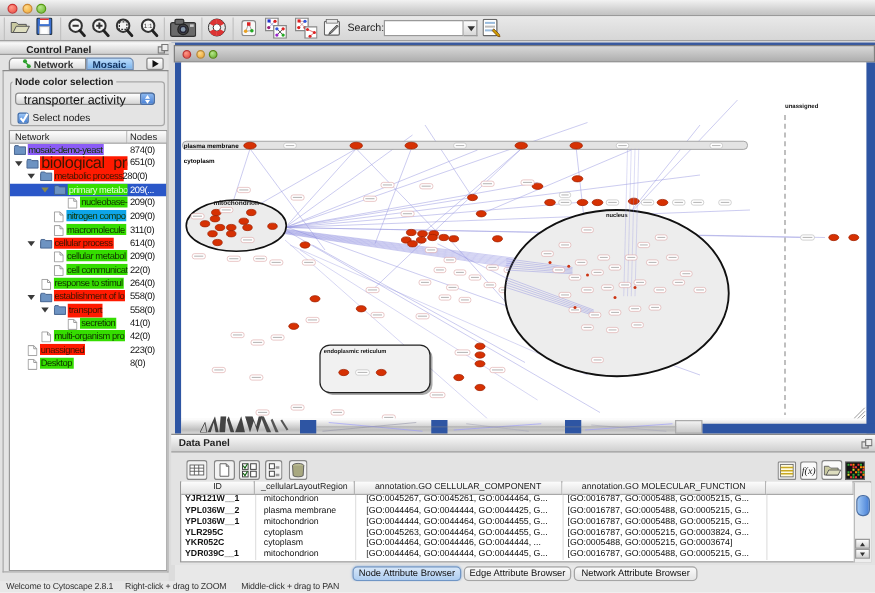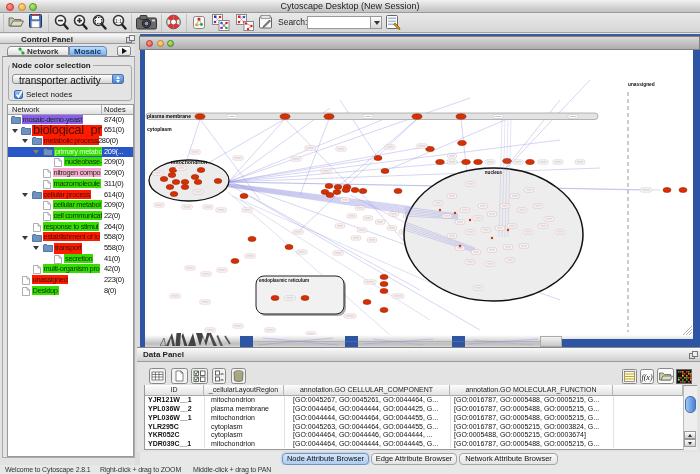--- a/index.html
+++ b/index.html
@@ -7,21 +7,20 @@
 .tr span { position:absolute; top:0; font-size:7px; line-height:8.8px; color:#111; overflow:hidden; white-space:nowrap; display:block; }
 .tr { position:absolute; left:0; height:8.85px; width:700px; }
 .sep { position:absolute; top:14px; width:1px; height:18px; background:#c2c2c2; }
 </style></head><body>
 <div id="app">
 
 <div class="abs" style="left:0;top:0;width:700px;height:13px;background:linear-gradient(#f2f2f2,#cfcfcf 70%,#c2c2c2);border-bottom:1px solid #9a9a9a;"></div>
 <div class="abs" style="left:6px;top:2.5px;width:8px;height:8px;border-radius:50%;background:radial-gradient(circle at 35% 30%,#ff9a8a,#ee4c40);border:0.5px solid #c33;"></div>
 <div class="abs" style="left:17.5px;top:2.5px;width:8px;height:8px;border-radius:50%;background:radial-gradient(circle at 35% 30%,#ffd98a,#f0a830);border:0.5px solid #c83;"></div>
 <div class="abs" style="left:28.5px;top:2.5px;width:8px;height:8px;border-radius:50%;background:radial-gradient(circle at 35% 30%,#b8e88a,#6ab52f);border:0.5px solid #591;"></div>
-<div class="abs" style="left:0;top:1px;width:700px;text-align:center;font-size:9px;color:#222;">Cytoscape Desktop (New Session)</div>
 
 <div class="abs" style="left:0;top:13px;width:700px;height:20px;background:linear-gradient(#e9e9e9,#d6d6d6);border-bottom:1px solid #a0a0a0;"></div>
 <div class="sep" style="left:3px"></div>
 <svg class="abs" style="left:8px;top:14px" width="16" height="14" viewBox="0 0 16 14">
 <path d="M1 12 L1 4 L5 4 L6.5 5.5 L13 5.5 L13 12 Z" fill="#c9c9a0" stroke="#555" stroke-width="0.8"></path>
 <path d="M2.5 12 L5 7 L15.5 7 L13 12 Z" fill="#dedec0" stroke="#555" stroke-width="0.8"></path>
     </svg>
 <svg class="abs" style="left:29px;top:14px" width="13" height="14" viewBox="0 0 13 14">
 <rect x="0.5" y="0.5" width="12" height="13" rx="1" fill="#3a6fd0" stroke="#234"></rect>
 <rect x="3" y="0.8" width="7" height="4.5" fill="#fff"></rect>
@@ -193,21 +192,21 @@
 <svg style="position:absolute;left:54.4px;top:158.4px" width="8" height="9" viewBox="0 0 8 9">
           <path d="M0.5 0.5 L5 0.5 L7.5 3 L7.5 8.5 L0.5 8.5 Z" fill="#fff" stroke="#9a9a9a" stroke-width="0.8"></path>
           <path d="M5 0.5 L5 3 L7.5 3" fill="none" stroke="#9a9a9a" stroke-width="0.8"></path>
         </svg>
         <div style="position:absolute;left:64.0px;top:157.4px;width:38.0px;height:10.7px;overflow:hidden;white-space:nowrap;font-size:7.5px;letter-spacing:-0.35px;line-height:10.7px;"><span style="background:#35dd00;color:#103300;padding:0 1px;">nucleobase-</span></div>
         <div style="position:absolute;left:104px;top:157.4px;font-size:7.5px;letter-spacing:-0.3px;line-height:10.7px;color:#111;">209(0)</div>
 <svg style="position:absolute;left:43px;top:169.1px" width="8" height="9" viewBox="0 0 8 9">
           <path d="M0.5 0.5 L5 0.5 L7.5 3 L7.5 8.5 L0.5 8.5 Z" fill="#fff" stroke="#9a9a9a" stroke-width="0.8"></path>
           <path d="M5 0.5 L5 3 L7.5 3" fill="none" stroke="#9a9a9a" stroke-width="0.8"></path>
         </svg>
-        <div style="position:absolute;left:52.6px;top:168.1px;width:49.4px;height:10.7px;overflow:hidden;white-space:nowrap;font-size:7.5px;letter-spacing:-0.35px;line-height:10.7px;"><span style="background:#f9a8d4;color:#103300;padding:0 1px;">nitrogen compo</span></div>
+        <div style="position:absolute;left:52.6px;top:168.1px;width:49.4px;height:10.7px;overflow:hidden;white-space:nowrap;font-size:7.5px;letter-spacing:-0.35px;line-height:10.7px;"><span style="background:#0ea5e9;color:#103300;padding:0 1px;">nitrogen compo</span></div>
         <div style="position:absolute;left:104px;top:168.1px;font-size:7.5px;letter-spacing:-0.3px;line-height:10.7px;color:#111;">209(0)</div>
 <svg style="position:absolute;left:43px;top:179.8px" width="8" height="9" viewBox="0 0 8 9">
           <path d="M0.5 0.5 L5 0.5 L7.5 3 L7.5 8.5 L0.5 8.5 Z" fill="#fff" stroke="#9a9a9a" stroke-width="0.8"></path>
           <path d="M5 0.5 L5 3 L7.5 3" fill="none" stroke="#9a9a9a" stroke-width="0.8"></path>
         </svg>
         <div style="position:absolute;left:52.6px;top:178.8px;width:49.4px;height:10.7px;overflow:hidden;white-space:nowrap;font-size:7.5px;letter-spacing:-0.35px;line-height:10.7px;"><span style="background:#35dd00;color:#103300;padding:0 1px;">macromolecule</span></div>
         <div style="position:absolute;left:104px;top:178.8px;font-size:7.5px;letter-spacing:-0.3px;line-height:10.7px;color:#111;">311(0)</div>
 <div style="position:absolute;left:22px;top:192.7px;width:0;height:0;border-left:3.2px solid transparent;border-right:3.2px solid transparent;border-top:4.4px solid #3a3a3a;"></div>
         <svg style="position:absolute;left:31.6px;top:190.7px" width="10" height="8" viewBox="0 0 10 8">
           <path d="M0.5 2 L0.5 7.5 L9.5 7.5 L9.5 1.5 L4.5 1.5 L3.7 0.5 L1 0.5 Z" fill="#6d93c2" stroke="#44618c" stroke-width="0.8"></path>

